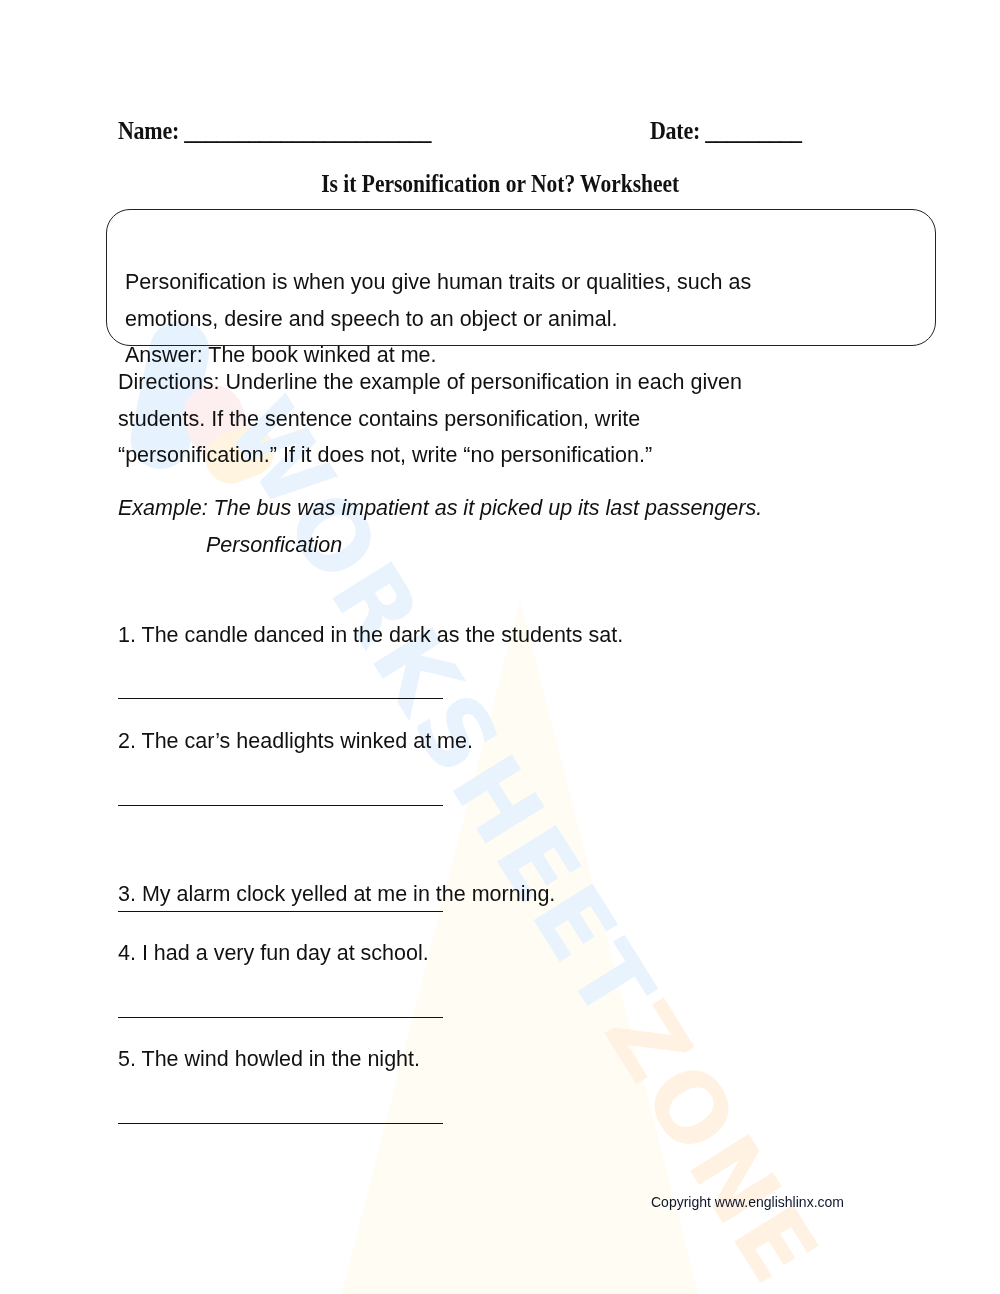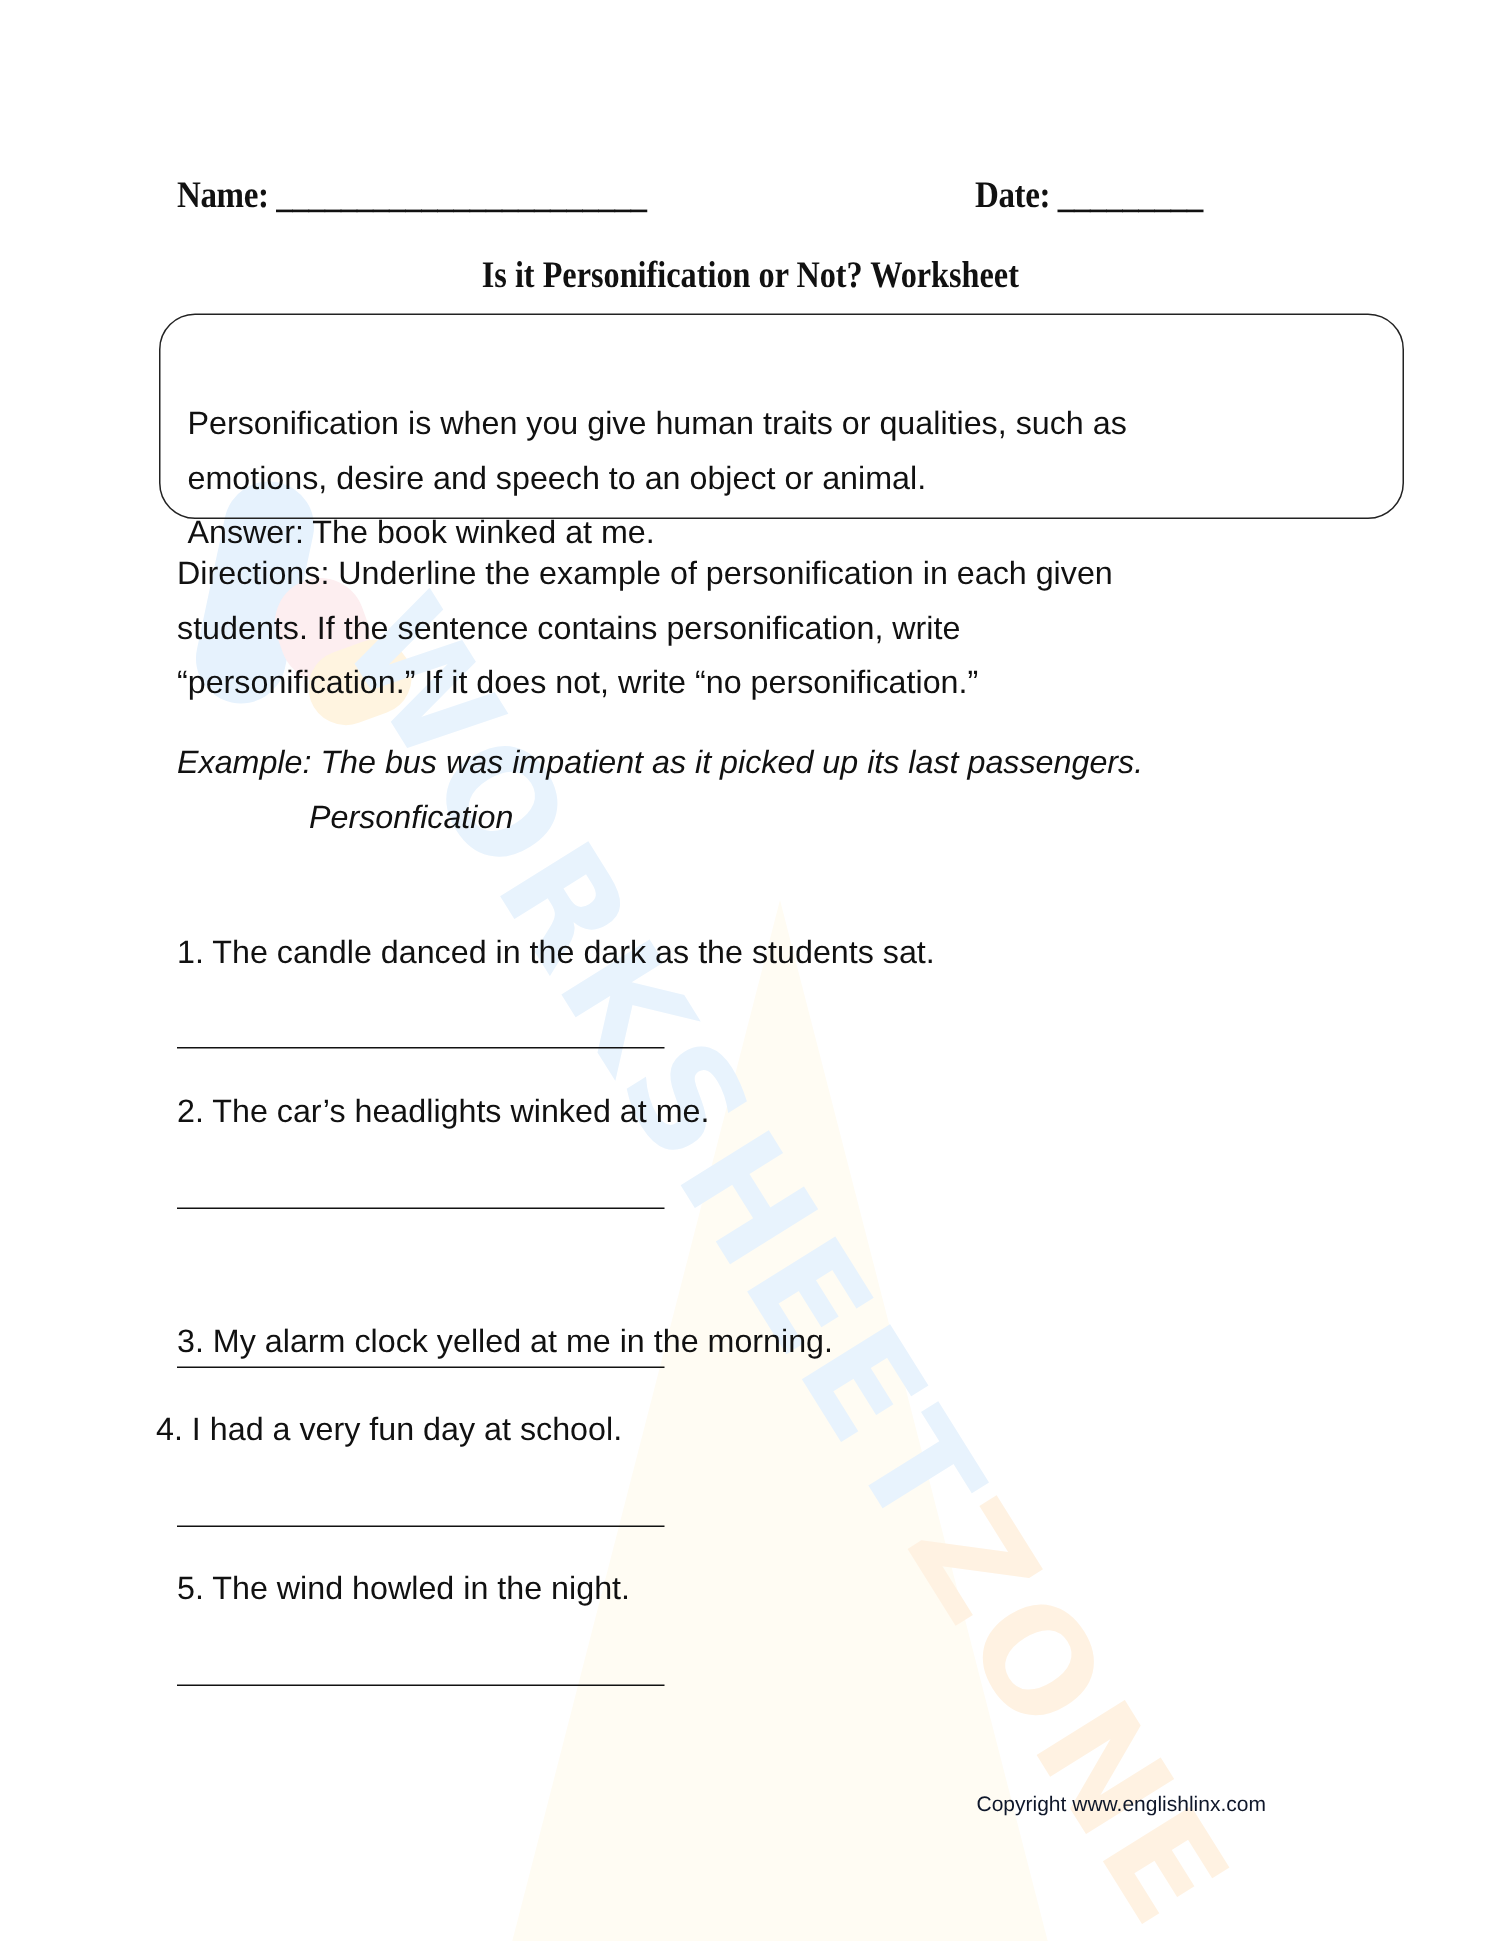--- a/index.html
+++ b/index.html
@@ -85,19 +85,19 @@
 
 <div class="abs body-text" style="left:118px; top:617px;">1. The candle danced in the dark as the students sat.</div>
 <div class="blank" style="top:698px;"></div>
 
 <div class="abs body-text" style="left:118px; top:723px;">2. The car’s headlights winked at me.</div>
 <div class="blank" style="top:805px;"></div>
 
 <div class="abs body-text" style="left:118px; top:829px;margin-top:47px;">3. My alarm clock yelled at me in the morning.</div>
 <div class="blank" style="top:911px;"></div>
 
-<div class="abs body-text" style="left:104px; top:935px;">4. I had a very fun day at school.</div>
+<div class="abs body-text" style="left:118px; top:935px;">4. I had a very fun day at school.</div>
 <div class="blank" style="top:1017px;"></div>
 
 <div class="abs body-text" style="left:118px; top:1041px;">5. The wind howled in the night.</div>
 <div class="blank" style="top:1123px;"></div>
 
 <div class="abs copyright" style="left:651px; top:1194px;">Copyright www.englishlinx.com</div>
 
 </body></html>

